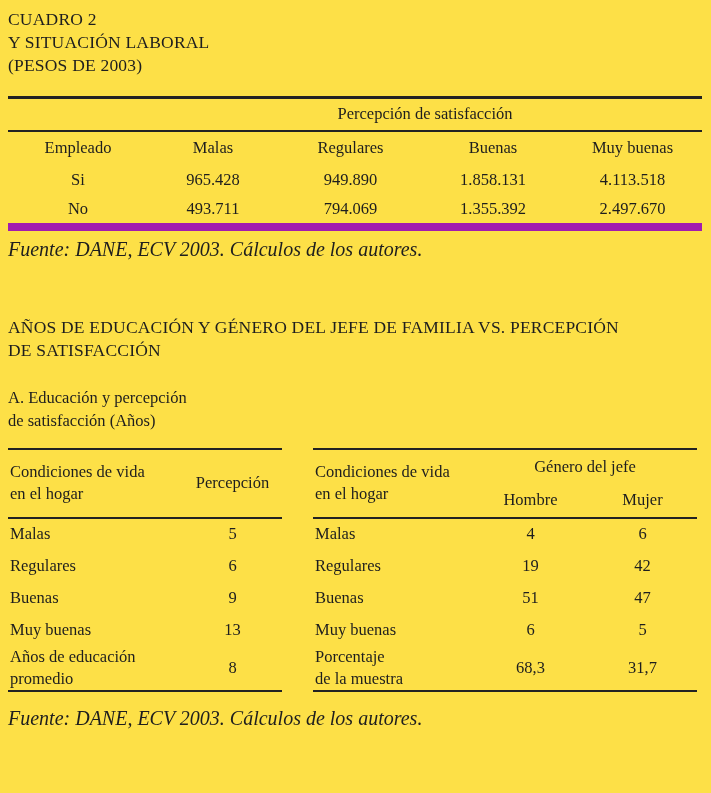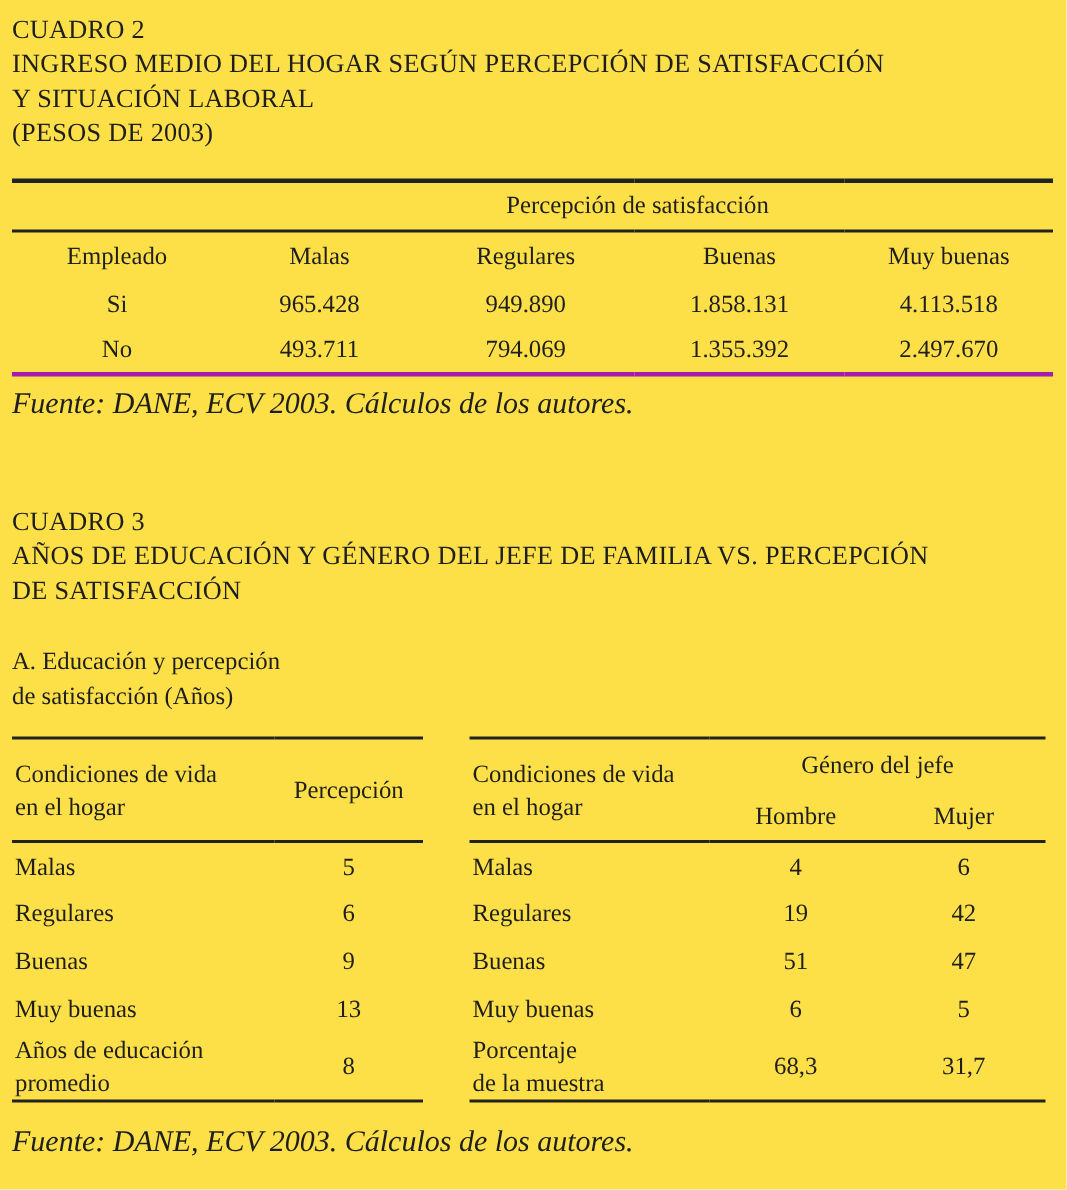--- a/index.html
+++ b/index.html
@@ -17,21 +17,21 @@
   
   .cap-title { font-size: 17.5px; line-height: 23px; letter-spacing: 0.2px; }
   .cap-title div { white-space: nowrap; }
 
   .source-line { font-size: 20px; line-height: 20px; font-style: italic; }
 
   
   table { border-collapse: collapse; table-layout: fixed; }
   td { font-size: 16.5px; vertical-align: middle; padding: 0; }
 
-  .t1 { width: 694px; margin-top: 19px; border-top: 3px solid #222; border-bottom: 3px solid #a21caf; }
+  .t1 { width: 694px; margin-top: 19px; border-top: 3px solid #222; border-bottom: 8px solid #a21caf; }
   .t1 .span-row td { height: 33px; border-bottom: 2px solid #222; text-align: center; }
   .t1 .head-row td { height: 34px; text-align: center; }
   .t1 .data-row td { height: 31px; text-align: center; }
 
   
   .panels { display: flex; margin-top: 16px; }
   .subtitles { display: flex; margin-top: 24px; font-size: 16.5px; line-height: 23px; align-items: flex-end; }
   .sub-a { width: 305px; }
   .sub-b { width: 390px; }
 
@@ -51,21 +51,20 @@
 
   .two-line span { display: block; }
 </style>
 </head>
 <body>
 
 <div class="page">
 
   <div class="cap-title">
     <div>CUADRO 2</div>
-    <div>INGRESO MEDIO DEL HOGAR SEGÚN PERCEPCIÓN DE SATISFACCIÓN</div>
     <div>Y SITUACIÓN LABORAL</div>
     <div>(PESOS DE 2003)</div>
   </div>
 
   <table class="t1">
     <colgroup>
       <col style="width:140px">
         <col style="width:130px">
         <col style="width:145px">
         <col style="width:140px">
@@ -96,21 +95,20 @@
         <td>794.069</td>
         <td>1.355.392</td>
         <td>2.497.670</td>
       </tr>
     </tbody>
   </table>
 
   <div class="source-line" style="margin-top:8px">Fuente: DANE, ECV 2003. Cálculos de los autores.</div>
 
   <div class="cap-title" style="margin-top:57px">
-    <div>CUADRO 3</div>
     <div>AÑOS DE EDUCACIÓN Y GÉNERO DEL JEFE DE FAMILIA VS. PERCEPCIÓN</div>
     <div>DE SATISFACCIÓN</div>
   </div>
 
   <div class="subtitles">
     <div class="sub-a">
       <div>A. Educación y percepción</div>
       <div>de satisfacción (Años)</div>
     </div>
   </div>

